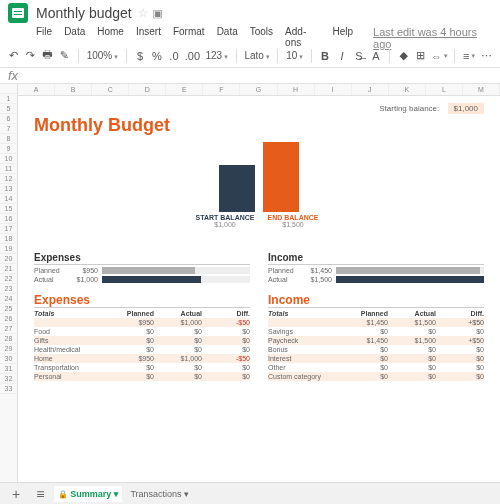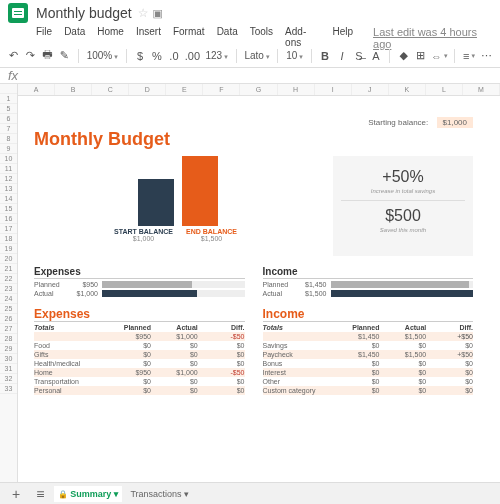--- a/index.html
+++ b/index.html
@@ -20,21 +20,21 @@
 .toolbar .ico { width: 14px; height: 14px; display: inline-flex; align-items: center; justify-content: center; font-size: 11px; }
 .toolbar .sep { width: 1px; height: 14px; background: #ddd; margin: 0 2px; }
 .toolbar .dd::after { content: '▾'; font-size: 7px; margin-left: 2px; color: #888; }
 .fxbar { display: flex; align-items: center; height: 16px; border-bottom: 1px solid #e0e0e0; padding-left: 8px; font-size: 13px; color: #888; font-style: italic; }
 .sheet { display: flex; height: 398px; }
 .rownums { width: 18px; background: #f8f8f8; border-right: 1px solid #e0e0e0; }
 .rownums div { height: 10px; font-size: 7px; color: #888; text-align: center; border-bottom: 1px solid #eee; line-height: 10px; }
 .gridwrap { flex: 1; position: relative; overflow: hidden; }
 .colheads { display: flex; height: 12px; background: #f8f8f8; border-bottom: 1px solid #e0e0e0; }
 .colheads div { flex: 1; font-size: 7px; color: #888; text-align: center; border-right: 1px solid #eee; line-height: 12px; }
-.content { padding: 8px 16px; position: absolute; top: 12px; left: 0; right: 11px; margin-top: 14px; }
+.content { padding: 8px 16px; position: absolute; top: 12px; left: 0; right: 0; }
 .topbal { text-align: right; font-size: 8px; color: #666; }
 .topbal .val { background: #ffe8d8; padding: 1px 6px; margin-left: 6px; }
 .h1 { color: #e65c1a; font-size: 18px; font-weight: bold; margin: 2px 0 6px; }
 .hero { display: flex; gap: 12px; margin-bottom: 10px; }
 .chartbox { flex: 1; position: relative; height: 100px; }
 .bars { display: flex; align-items: flex-end; justify-content: center; height: 70px; gap: 8px; }
 .bar1 { width: 36px; background: #2c3e50; }
 .bar2 { width: 36px; background: #e65c1a; }
 .barlabels { display: flex; justify-content: center; gap: 8px; font-size: 7px; font-weight: bold; margin-top: 2px; }
 .barlabels div { width: 60px; text-align: center; }
@@ -196,27 +196,20 @@
           </div>
           <div class="barlabels">
             <div class="l1">START BALANCE</div>
             <div class="l2">END BALANCE</div>
           </div>
           <div class="barvals">
             <div>$1,000</div>
             <div>$1,500</div>
           </div>
         </div>
-        <div class="statbox">
-          <div class="big">+50%</div>
-          <div class="sub">Increase in total savings</div>
-          <hr>
-          <div class="big">$500</div>
-          <div class="sub">Saved this month</div>
-        </div>
       </div>
       <div class="tworow">
         <div class="col">
           <div class="sechead">Expenses</div>
           <div class="budrow">
               <span class="lbl">Planned</span>
               <span class="amt">$950</span>
               <div class="barwrap">
                 <div class="barfill" id="ep" style="background: rgb(176, 176, 176); width: 63%;"></div>
               </div>

